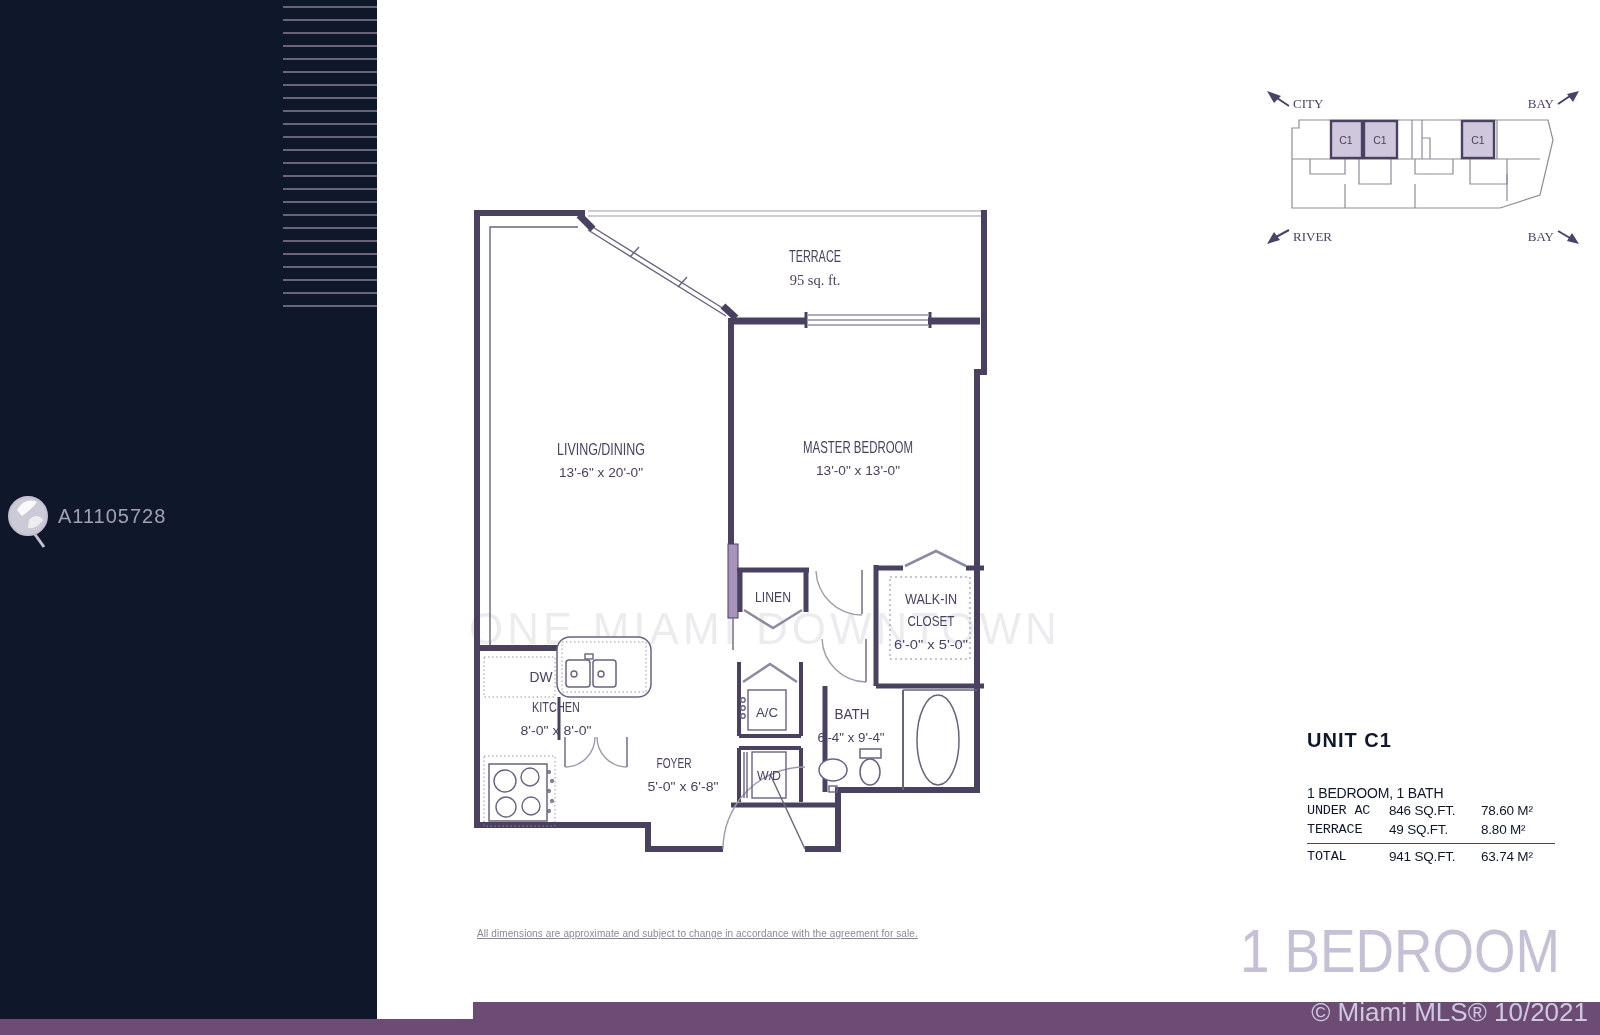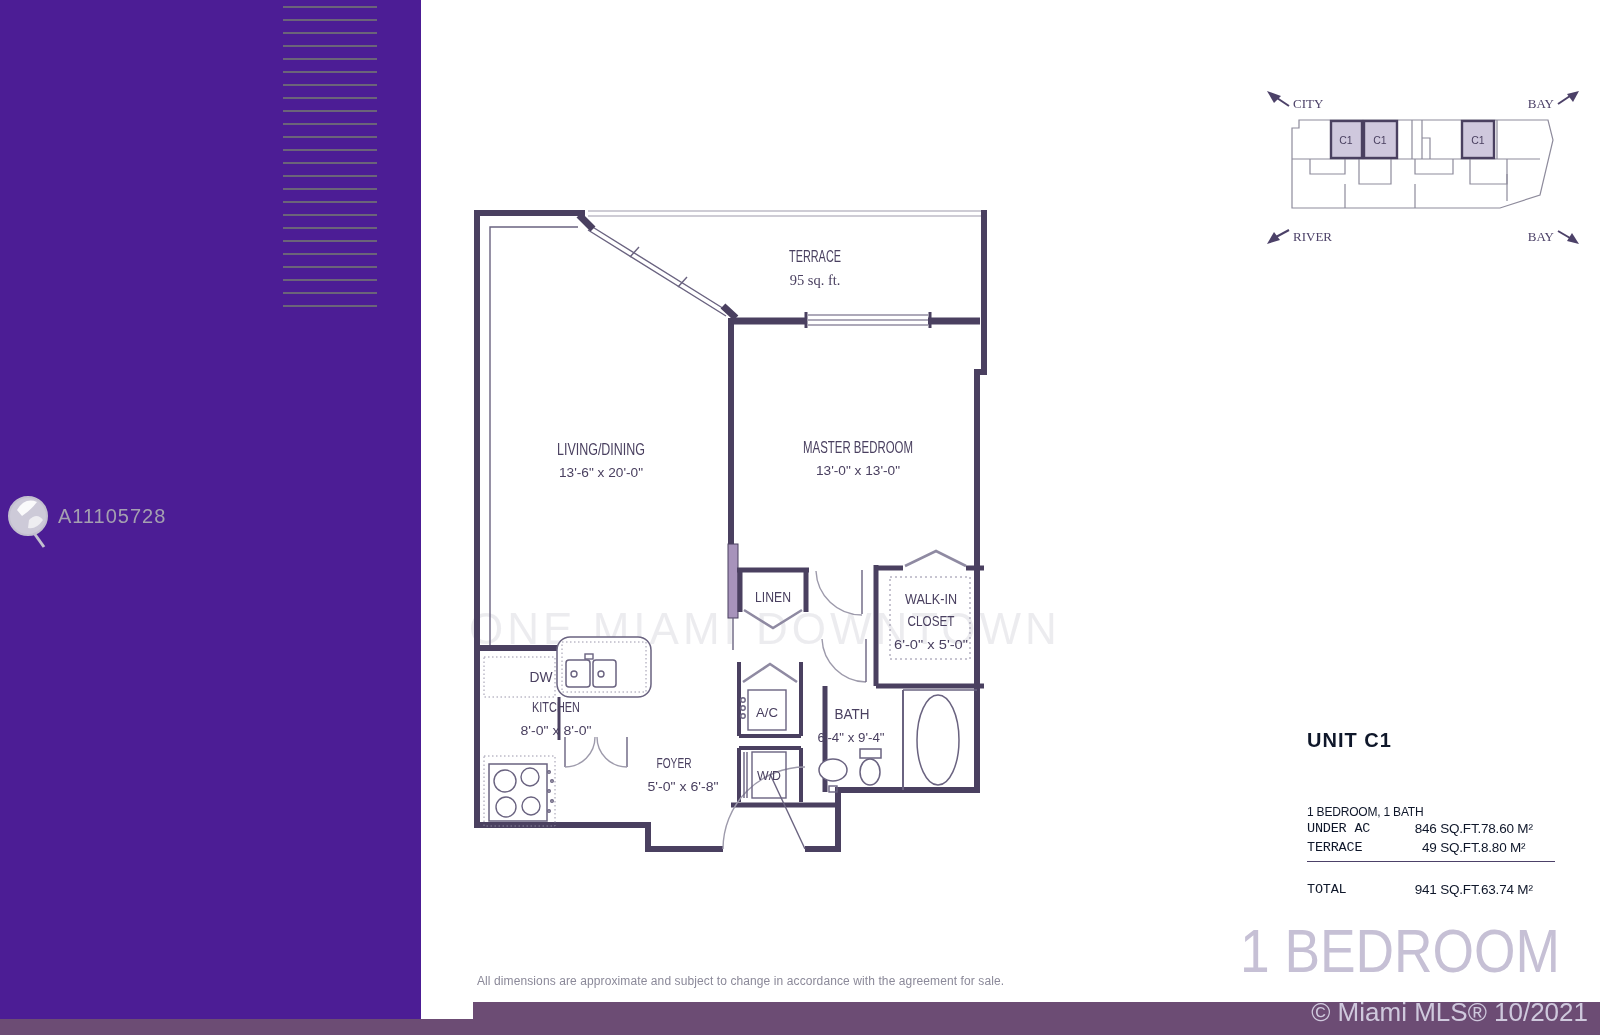--- a/index.html
+++ b/index.html
@@ -1,37 +1,37 @@
 <!DOCTYPE html>
 <html><head>
 <meta charset="utf-8">
 <style>
   html,body{margin:0;padding:0;background:#ffffff;}
   .canvas{position:relative;width:1600px;height:1035px;background:#ffffff;overflow:hidden;
           font-family:"Liberation Sans",sans-serif;}
   
-  .left-panel{position:absolute;left:0;top:0;width:421px;height:1019px;background:#4c1d95;}
+  .left-panel{position:absolute;left:0;top:0;width:377px;height:1019px;background:#0f172a;}
   .stripes{position:absolute;left:283px;top:6px;width:94px;height:308px;
            background:repeating-linear-gradient(to bottom,#6b6479 0px,#6b6479 2px,rgba(0,0,0,0) 2px,rgba(0,0,0,0) 13px);}
   .mls-logo{position:absolute;left:6px;top:489px;}
   .listing-id{position:absolute;left:58px;top:505px;font-size:20px;letter-spacing:1px;color:#a4a0b0;}
   
   .bar-right{position:absolute;left:473px;top:1002px;width:1127px;height:33px;background:#6c4c74;}
   .bar-bottom{position:absolute;left:0;top:1019px;width:473px;height:16px;background:#6c4c74;}
   .copyright{position:absolute;right:12px;top:997px;font-size:26px;color:#cfc9dd;z-index:5;}
-  .disclaimer{position:absolute;left:477px;top:974px;font-size:12px;color:#8b8999;letter-spacing:0.1px;}
+  .disclaimer{position:absolute;left:477px;top:928px;font-size:10px;color:#8b8999;letter-spacing:0.1px;text-decoration:underline;}
   
   .unit-info{position:absolute;left:1307px;top:729px;width:248px;color:#0f172a;}
   .ui-title{font-size:20px;font-weight:bold;letter-spacing:1px;}
-  .ui-sub{margin-top:53px;font-size:12px;letter-spacing:-0.2px;}
+  .ui-sub{margin-top:33px;font-size:14px;letter-spacing:-0.2px;}
   .ui-row{display:flex;font-size:13.5px;line-height:19px;letter-spacing:-0.2px;}
   .ui-row .lbl{flex:1;text-align:left;font-family:Liberation Mono, monospace;}
-  .ui-row .sqft{width:92px;text-align:right;}
+  .ui-row .sqft{width:92px;}
   .ui-row .m2{width:74px;text-align:left;}
-  .ui-total{border-top:1.5px solid #4c4168;margin-top:4px;padding-top:18px;}
+  .ui-total{border-top:1.5px solid #4c4168;margin-top:4px;padding-top:3px;}
   
   svg{font-family:"Liberation Sans",sans-serif;}
   .w{stroke:#4a4060;fill:none;}
   .w7{stroke-width:7;} .w6{stroke-width:6;} .w5{stroke-width:5;} .w4{stroke-width:4;} .w3{stroke-width:3;}
   .thin{stroke:#6a6380;stroke-width:1.4;fill:none;}
   .grey{stroke:#9d9aab;stroke-width:1.2;fill:none;}
   .door{stroke:#9d9aab;stroke-width:1.4;fill:none;}
   .chev{stroke:#8f8aa2;stroke-width:2.6;fill:none;}
   .fix{stroke:#6a6380;stroke-width:1.5;fill:#ffffff;}
   .dash{stroke:#8f8aa2;stroke-width:1;fill:none;stroke-dasharray:2 3;}

